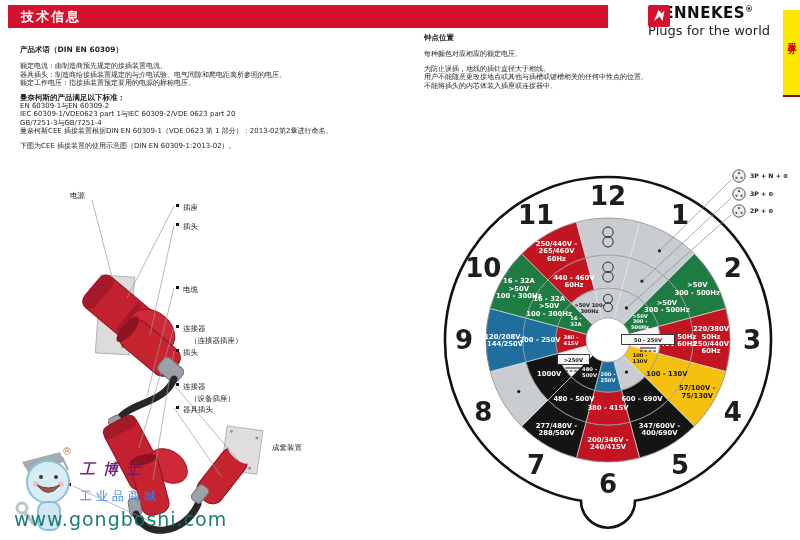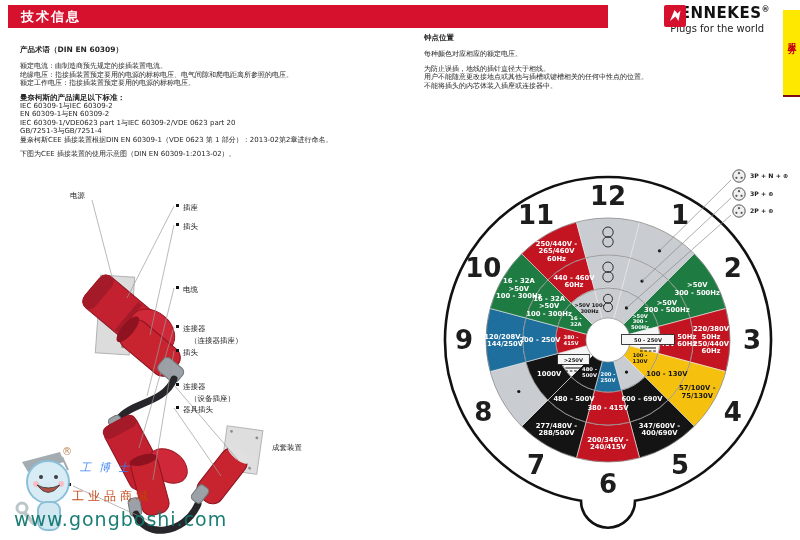--- a/index.html
+++ b/index.html
@@ -7,43 +7,43 @@
         font-family:"DejaVu Sans","Liberation Sans",sans-serif;color:#222;}
   
   .header-bar{position:absolute;left:8px;top:5px;width:600px;height:23px;background:#D5112D;
               display:flex;align-items:center;}
   .header-bar span{color:#fff;font-size:13px;font-weight:bold;letter-spacing:2px;padding-left:13px;}
   
   .brand{position:absolute;right:30px;top:4px;display:flex;align-items:flex-start;}
   .brand-icon{width:22px;height:22px;margin-right:6px;margin-top:1px;}
   .brand-name{font-size:15px;font-weight:bold;color:#111;letter-spacing:.5px;}
   .brand-name sup{font-size:8px;}
-  .brand-tagline{font-size:10px;color:#222;margin-top:1px;text-align:center;}
+  .brand-tagline{font-size:13px;color:#222;margin-top:1px;text-align:right;}
   
   .side-tab{position:absolute;right:0;top:10px;width:17px;height:87px;background:#FFE800;
             border-bottom:2px solid #7d0d14;display:flex;align-items:center;justify-content:flex-start;
             padding-top:26px;box-sizing:border-box;flex-direction:column;cursor:pointer;}
   .side-tab span{writing-mode:vertical-rl;font-size:9px;color:#c40016;font-weight:bold;letter-spacing:2px;}
   
   .col{position:absolute;line-height:8.4px;font-size:7px;color:#262626;}
   .col-left{left:20px;top:46px;width:400px;}
   .col-right{left:424px;top:34px;width:356px;}
   .h{font-weight:bold;font-size:7.5px;margin-bottom:8px;}
   .gap{height:6px;}
   .lines div{white-space:nowrap;}
   .lines.wrap div{white-space:normal;}
   svg{position:absolute;overflow:visible;}
   #plugDiagram{left:0;top:180px;}
   #clockDiagram{left:420px;top:150px;}
   
   .watermark{position:absolute;left:0;top:440px;width:260px;height:100px;opacity:.95;pointer-events:none;}
   .wm-reg{position:absolute;left:62px;top:6px;font-size:10px;color:#b7814f;}
-  .wm-name{position:absolute;left:80px;top:20px;font-size:11px;font-weight:normal;font-style:italic;
-           color:#3b82f6;letter-spacing:8px;font-family:"DejaVu Serif","Liberation Serif",serif;}
-  .wm-sub{position:absolute;left:72px;top:48px;font-size:12px;color:#c2410c;letter-spacing:4px;}
+  .wm-name{position:absolute;left:80px;top:20px;font-size:15px;font-weight:bold;font-style:italic;
+           color:#701a75;letter-spacing:8px;font-family:"DejaVu Serif","Liberation Serif",serif;}
+  .wm-sub{position:absolute;left:80px;top:48px;font-size:12px;color:#3b82f6;letter-spacing:4px;}
   .wm-url{position:absolute;left:14px;top:68px;font-size:19px;color:#0f766e;letter-spacing:1px;}
 </style>
 </head>
 <body>
 
 <div class="page">
 
   <div class="header-bar">
     <span>技术信息</span>
   </div>
@@ -60,27 +60,26 @@
   </div>
 
   <div class="side-tab">
     <span>服务</span>
   </div>
 
   <div class="col col-left">
     <div class="h">产品术语（DIN EN 60309）</div>
     <div class="lines">
         <div>额定电流：由制造商预先规定的接插装置电流。</div>
-        <div>绝缘电压：指接插装置预定要用的电源的标称电压、电气间隙和爬电距离所参照的电压。</div>
+        <div>器具插头：制造商给接插装置规定的与介电试验、电气间隙和爬电距离所参照的电压。</div>
         <div>额定工作电压：指接插装置预定要用的电源的标称电压。</div>
       </div>
     <div class="gap"></div>
     <div class="h" style="margin-bottom:0">曼奈柯斯的产品满足以下标准：</div>
     <div class="lines">
-        <div>IEC 60309-1与IEC 60309-2</div>
         <div>EN 60309-1与EN 60309-2</div>
         <div>IEC 60309-1/VDE0623 part 1与IEC 60309-2/VDE 0623 part 20</div>
         <div>GB/7251-3与GB/7251-4</div>
         <div>曼奈柯斯CEE 插接装置根据DIN EN 60309-1（VDE 0623 第 1 部分）：2013-02第2章进行命名。</div>
       </div>
     <div class="gap"></div>
     <div>下图为CEE 插接装置的使用示意图（DIN EN 60309-1:2013-02）。</div>
   </div>
 
   <div class="col col-right">

